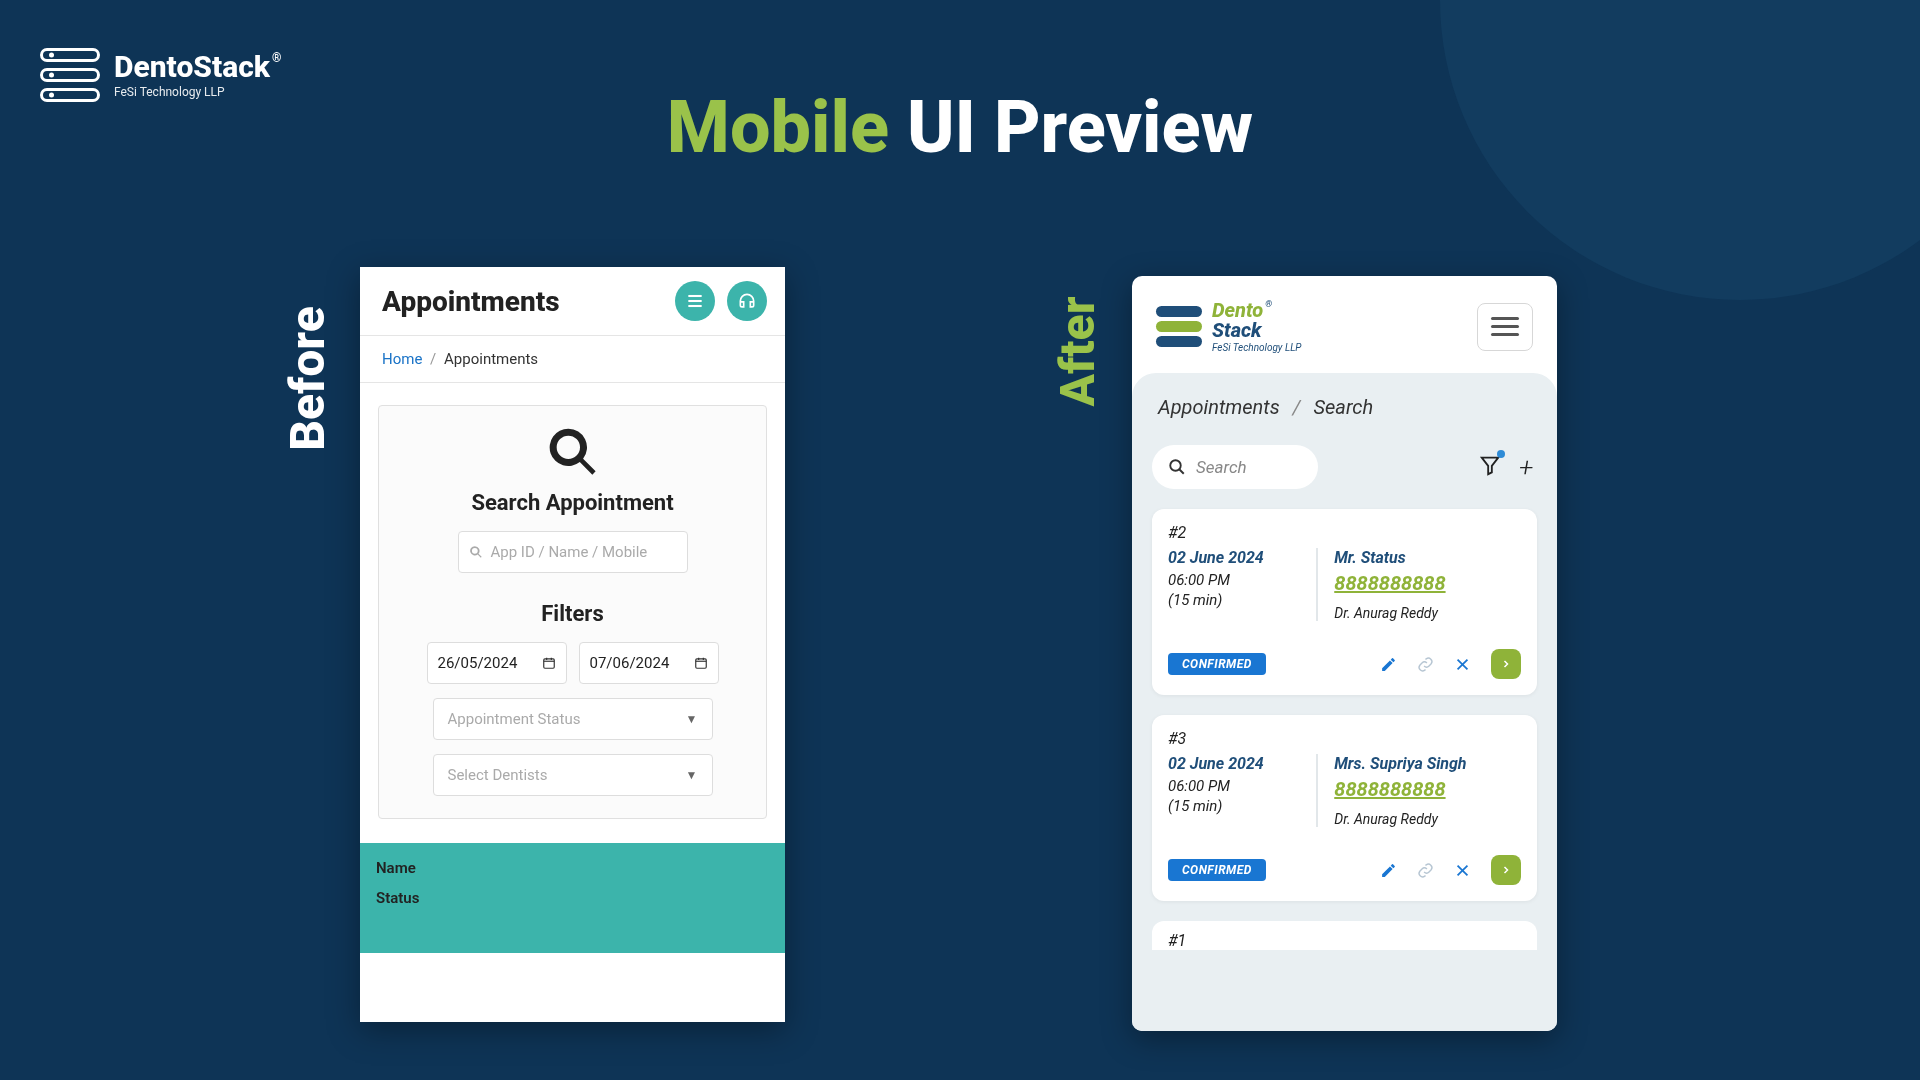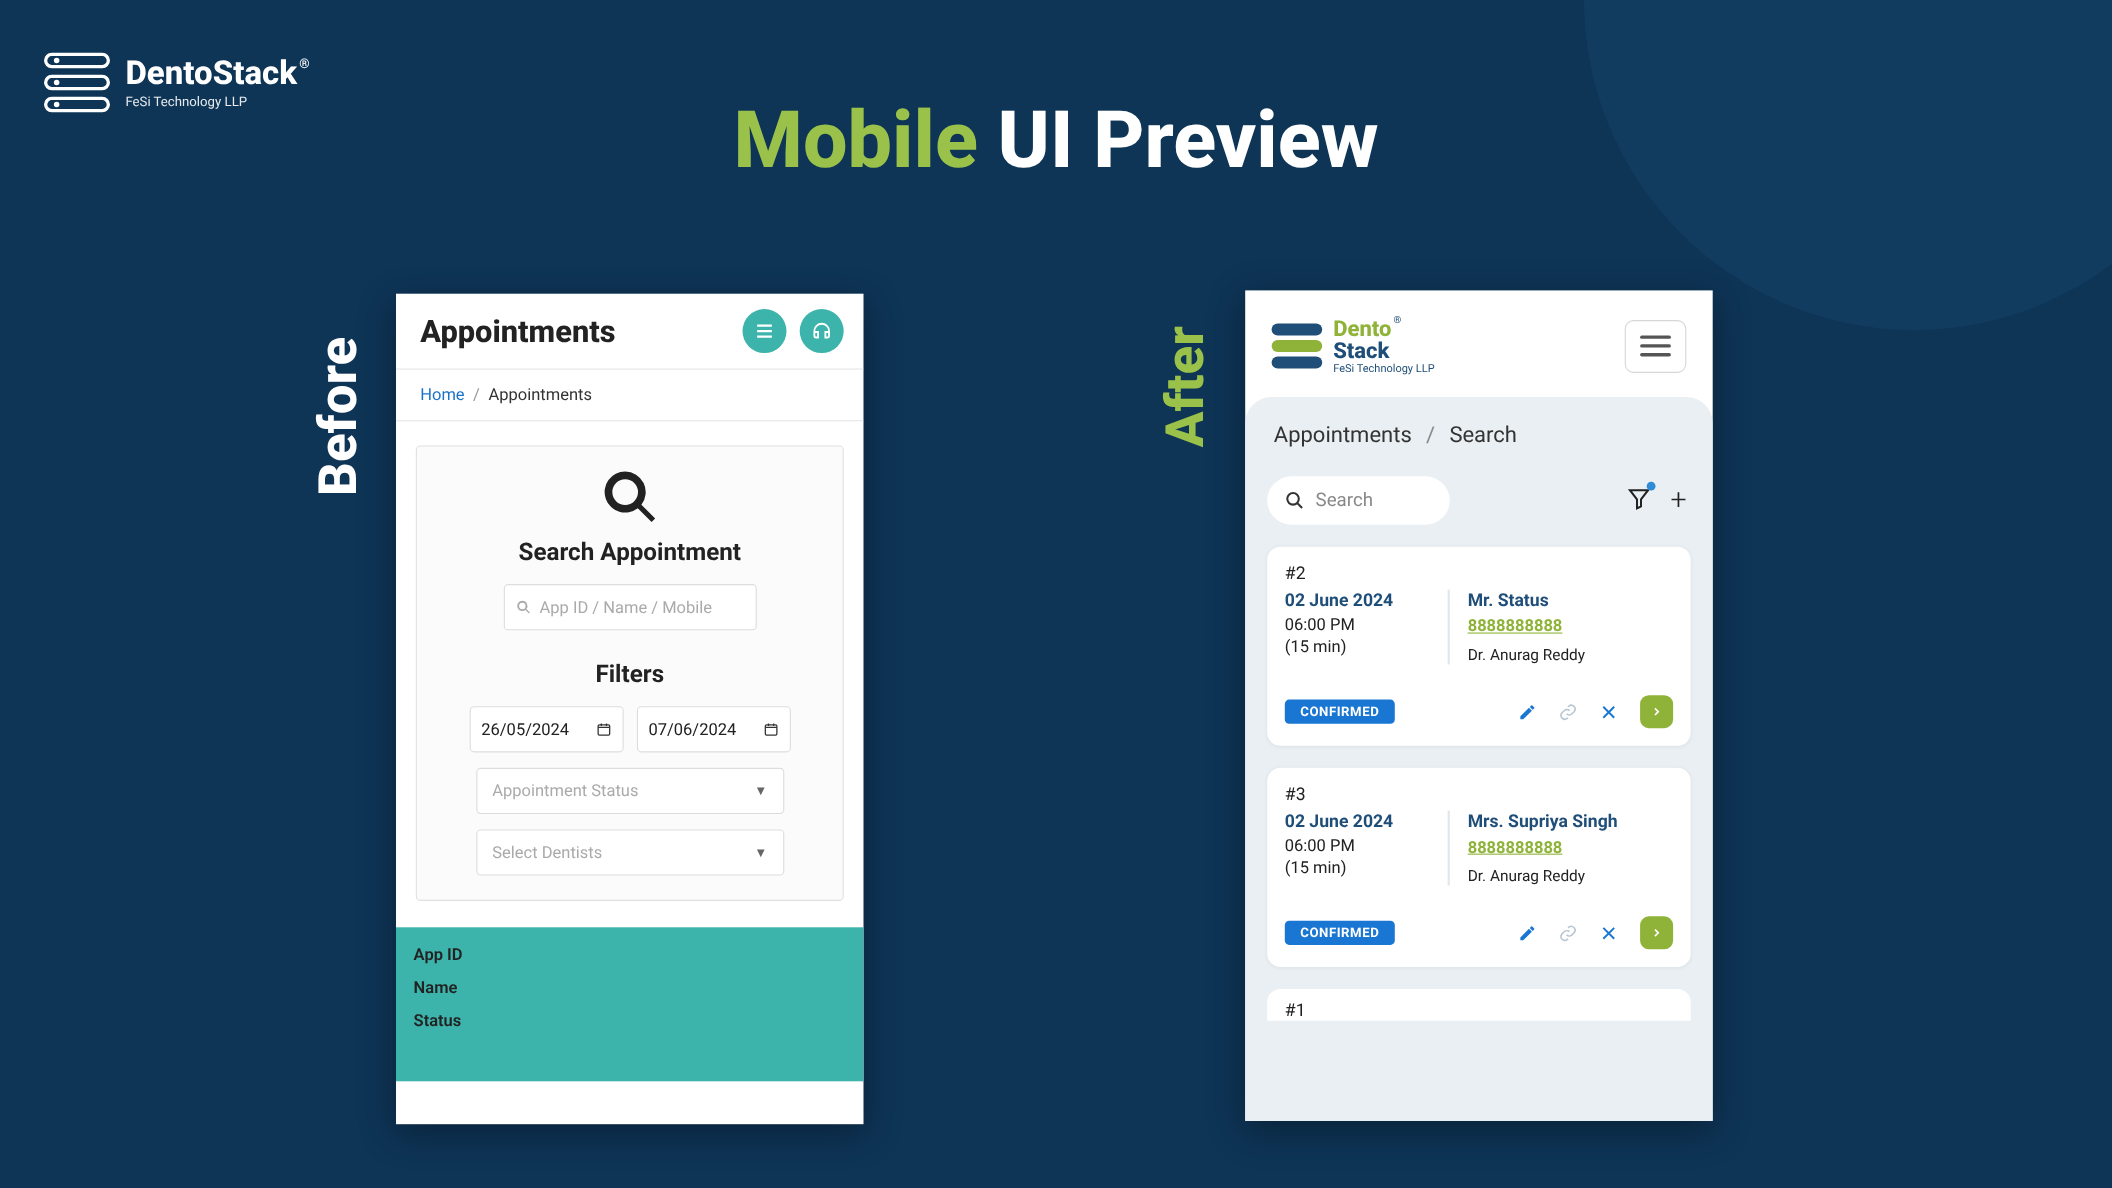--- a/index.html
+++ b/index.html
@@ -30,21 +30,21 @@
   .main-title .accent { color:#9ac24a; }
 
   
   .vlabel { position:absolute; transform: rotate(-90deg); transform-origin: center; font-weight:800; z-index:2; }
   .vlabel-before { color:#fff; font-size:48px; top:350px; left:235px; }
   .vlabel-after  { color:#9ac24a; font-size:48px; top:323px; left:1022px; }
 
   
   .phone { position:absolute; width:425px; height:755px; background:#fff; box-shadow:0 8px 30px rgba(0,0,0,.35); z-index:2; overflow:hidden;}
   .phone-before { top:267px; left:360px; }
-  .phone-after  { top:264px; left:1132px; border-radius:0; }
+  .phone-after  { top:276px; left:1132px; border-radius:10px;font-style:italic; }
 
   
   .pb-header { display:flex; justify-content:space-between; align-items:center; padding:14px 18px 14px 22px; border-bottom:1px solid #e5e5e5;}
   .pb-title { font-size:28px; font-weight:800; color:#222;}
   .pb-icons { display:flex; gap:12px;}
   .pb-iconbtn { width:40px; height:40px; border-radius:50%; background:#3cb4ab; display:flex; align-items:center; justify-content:center; color:#fff;}
   .pb-iconbtn svg { width:20px; height:20px; }
 
   .pb-breadcrumb { padding:14px 22px; font-size:15px; color:#333; border-bottom:1px solid #e5e5e5;}
   .pb-breadcrumb a { color:#1a73c7; text-decoration:none; }
@@ -91,21 +91,21 @@
   .pa-card { background:#fff; border-radius:12px; padding:14px 16px 16px 16px; margin-top:20px; box-shadow:0 1px 4px rgba(0,0,0,.06);}
   .pa-id { font-size:16px; color:#222; margin-bottom:6px;}
   .pa-row { display:flex;}
   .pa-left { width:42%; padding-right:14px;}
   .pa-right { flex:1; border-left:2px solid #e2e7ea; padding-left:16px;}
   .pa-date { color:#1f4e79; font-weight:700; font-size:16px;}
   .pa-time { color:#222; font-size:15px; margin-top:4px;}
   .pa-dur  { color:#222; font-size:15px; margin-top:2px;}
   .pa-name { color:#1f4e79; font-weight:700; font-size:16px;}
   .pa-phone { margin-top:4px;}
-  .pa-phone a { color:#8fb339; font-weight:700; font-size:15px; text-decoration:underline;}
+  .pa-phone a { color:#8fb339; font-weight:700; font-size:20px; text-decoration:underline;}
   .pa-doc { font-size:14px; color:#222; margin-top:10px;}
   .pa-footer { display:flex; align-items:center; margin-top:28px; gap:18px;}
   .pa-badge { background:#1976d2; color:#fff; font-size:12px; font-weight:700; letter-spacing:.5px; padding:4px 14px; border-radius:4px;}
   .pa-actions { display:flex; align-items:center; gap:20px; margin-left:auto;}
   .pa-act { color:#1976d2; display:flex; align-items:center;}
   .pa-act.mute { color:#b7c6d3;}
   .pa-act svg { width:17px; height:17px;}
   .pa-go { width:30px; height:30px; background:#8fb339; border-radius:8px; display:flex; align-items:center; justify-content:center; color:#fff;}
   .pa-go svg { width:12px; height:12px;}
 
@@ -197,21 +197,20 @@
     <div class="pb-select">
       <span>Appointment Status</span>
       <span class="caret">▼</span>
     </div>
     <div class="pb-select">
       <span>Select Dentists</span>
       <span class="caret">▼</span>
     </div>
   </div>
   <div class="pb-tablehead">
-    <div>App ID</div>
     <div>Name</div>
     <div>Status</div>
   </div>
 </div>
 
 <div class="phone phone-after">
   <div class="pa-topbar">
     <div class="pa-logo">
       <div class="pa-bars">
         <div class="pa-bar pa-bar1"></div>

